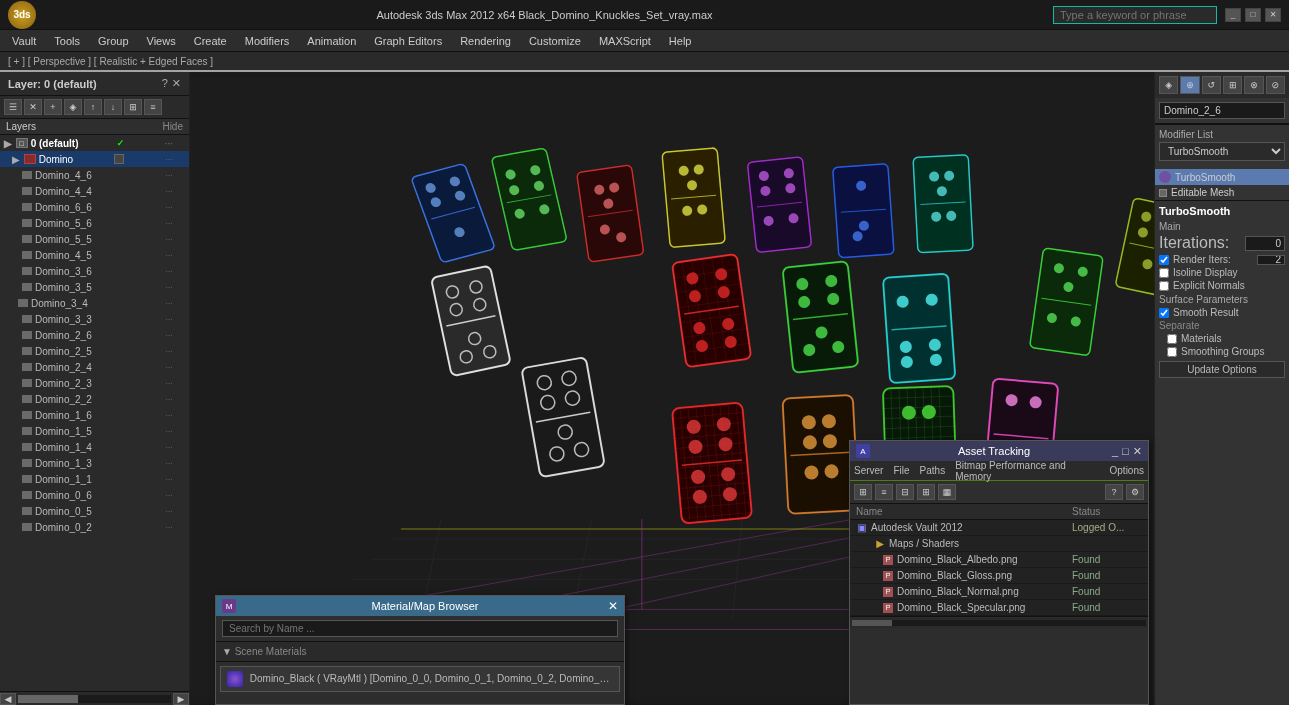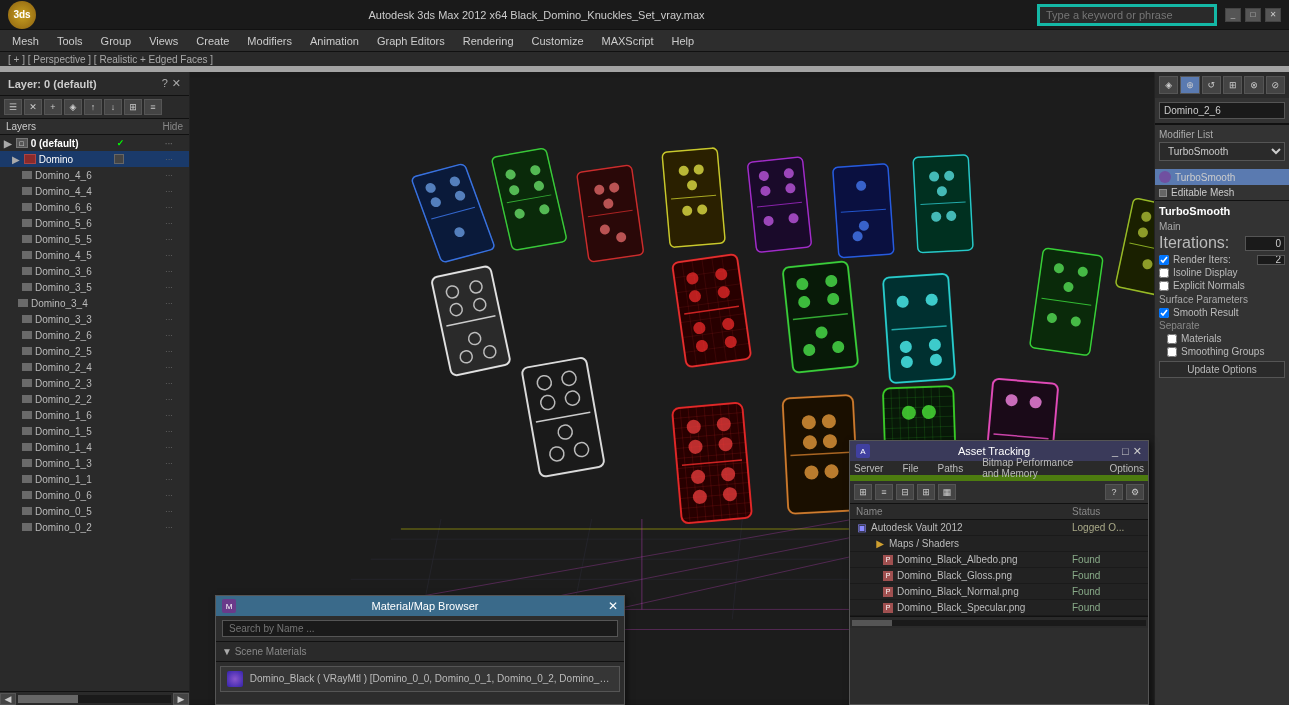--- a/index.html
+++ b/index.html
@@ -27,25 +27,25 @@
     #title-bar .logo {
       width: 28px; height: 28px;
       background: radial-gradient(circle, #c8a020, #8b6010);
       border-radius: 50%;
       display: flex; align-items: center; justify-content: center;
       color: white; font-size: 10px; font-weight: bold;
     }
     #title-bar .title { color: #ccc; font-size: 11px; flex: 1; text-align: center; }
     #title-bar .search-box {
       background: #2a2a2a;
-      border: 3px solid #14b8a6;
+      border: 1px solid #14b8a6;
       color: #aaa;
       padding: 2px 6px;
       font-size: 11px;
-      width: 180px;
+      width: 164px;
     }
     #title-bar .win-controls { display: flex; gap: 4px; margin-left: 8px; }
     #title-bar .win-btn {
       width: 16px; height: 14px;
       background: #555;
       border: 1px solid #444;
       display: flex; align-items: center; justify-content: center;
       font-size: 8px; color: #ccc; cursor: pointer;
     }
 
@@ -69,21 +69,21 @@
 
     
     #viewport-info {
       height: 20px;
       background: #2a2a2a;
       display: flex;
       align-items: center;
       padding: 0 8px;
       font-size: 10px;
       color: #aaa;
-      border-bottom: 6px solid #a3a3a3;
+      border-bottom: 2px solid #a3a3a3;
     }
 
     
     #main-layout {
       display: flex;
       height: calc(705px - 72px);
     }
 
     
     #left-panel {
@@ -391,23 +391,23 @@
     #at-title { color: #fff; font-size: 11px; }
     #at-controls { display: flex; gap: 4px; }
     #at-controls span { color: #ccc; font-size: 11px; cursor: pointer; }
 
     #at-menu {
       height: 20px;
       background: #2a2a2a;
       display: flex;
       align-items: center;
       padding: 0 4px;
-      border-bottom: 6px solid #4d7c0f;
-      font-size: 10px;
-      gap: 19px;
+      border-bottom: 1px solid #4d7c0f;
+      font-size: 10px;
+      gap: 10px;
     }
     .at-menu-item { color: #bbb; cursor: pointer; }
 
     #at-toolbar {
       display: flex;
       align-items: center;
       padding: 3px 4px;
       background: #2e2e2e;
       border-bottom: 1px solid #111;
       gap: 3px;
@@ -477,21 +477,21 @@
   <div class="title">Autodesk 3ds Max 2012 x64    Black_Domino_Knuckles_Set_vray.max</div>
   <input class="search-box" type="text" placeholder="Type a keyword or phrase" style="">
   <div class="win-controls">
     <div class="win-btn">_</div>
     <div class="win-btn">□</div>
     <div class="win-btn">✕</div>
   </div>
 </div>
 
 <div id="menu-bar">
-  <div class="menu-item">Mesh</div>
+  <div class="menu-item">Vault</div>
   <div class="menu-item">Tools</div>
   <div class="menu-item">Group</div>
   <div class="menu-item">Views</div>
   <div class="menu-item">Create</div>
   <div class="menu-item">Modifiers</div>
   <div class="menu-item">Animation</div>
   <div class="menu-item">Graph Editors</div>
   <div class="menu-item">Rendering</div>
   <div class="menu-item">Customize</div>
   <div class="menu-item">MAXScript</div>

